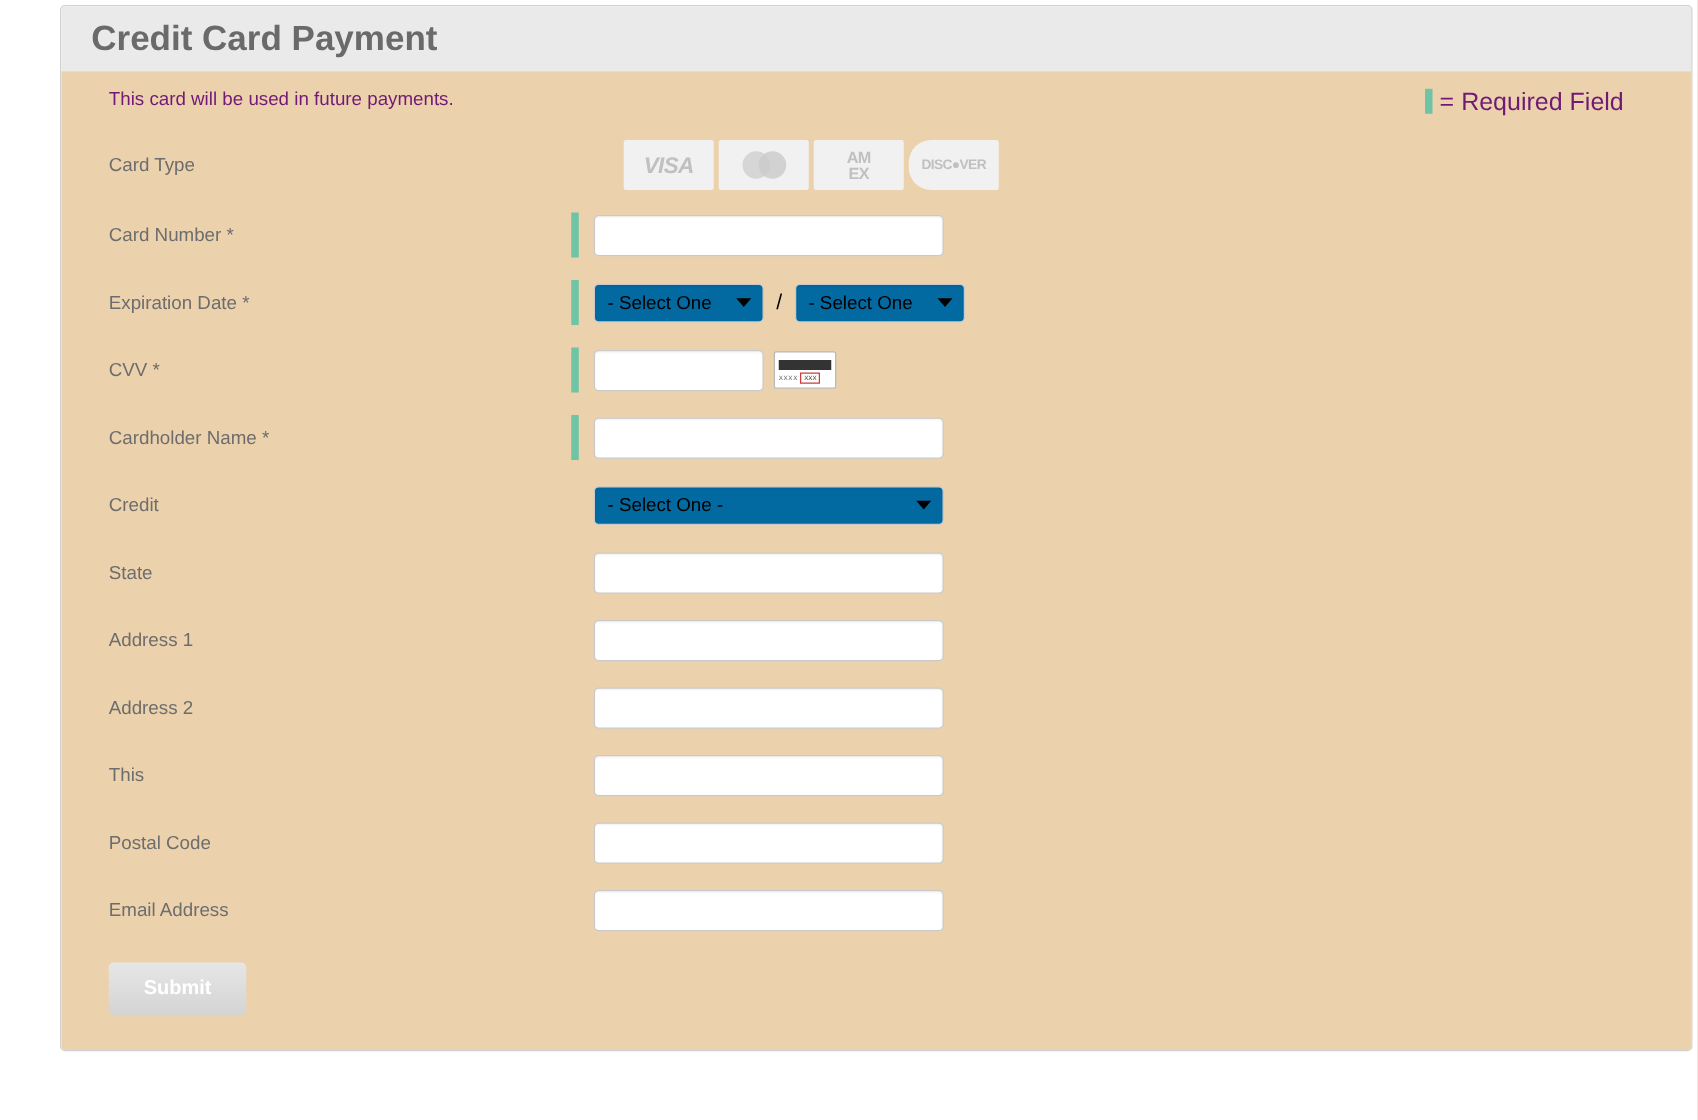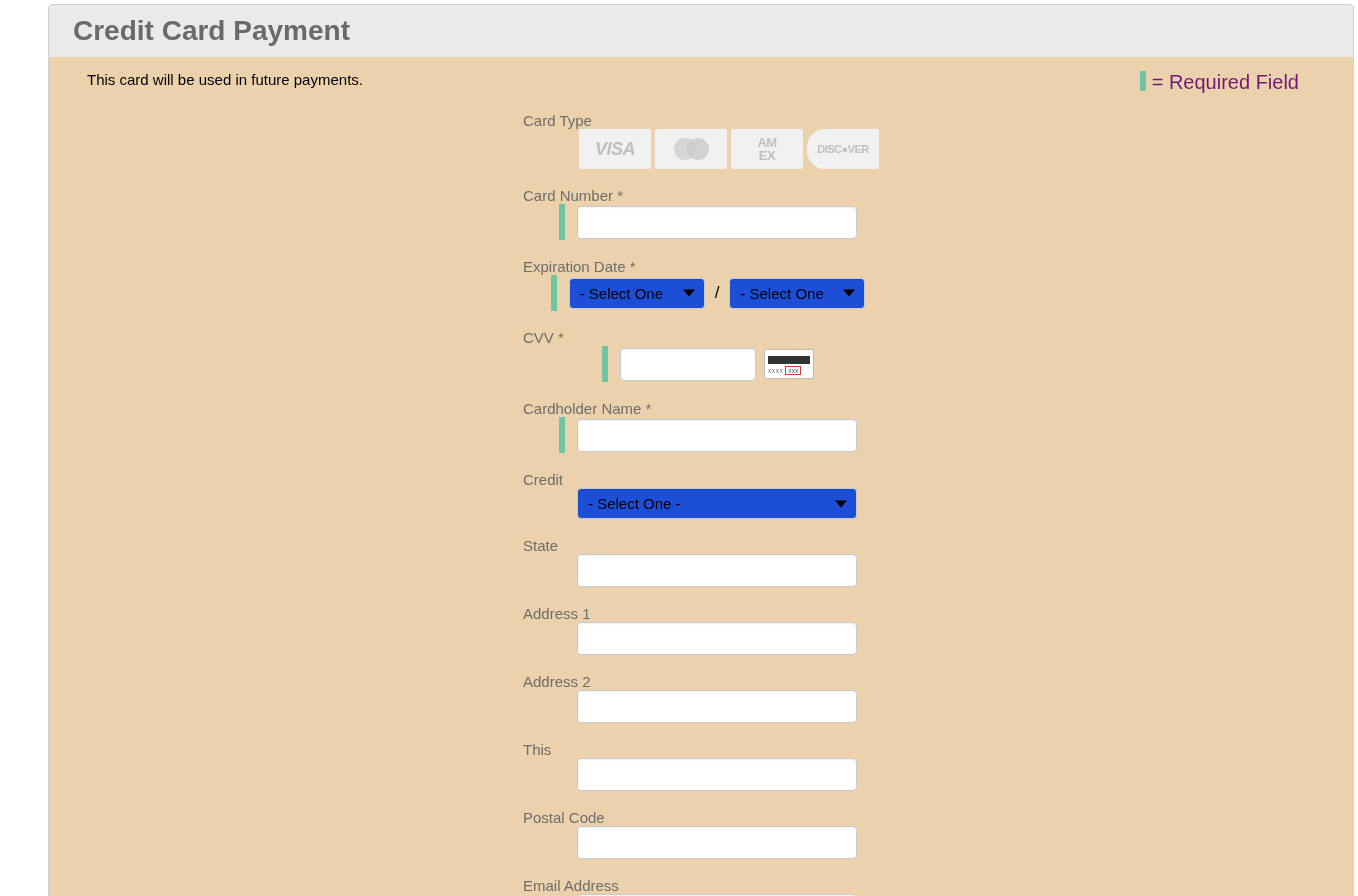--- a/index.html
+++ b/index.html
@@ -30,21 +30,21 @@
       padding: 14px 24px 28px 24px;
       position: relative;
     }
     .top-row {
       display: flex;
       justify-content: space-between;
       align-items: flex-start;
     }
     .intro-text {
       font-size: 15px;
-      color: #000000;
+      color: #701a75;
       margin: 0 0 18px 14px;
     }
     .required-legend {
       display: flex;
       align-items: flex-start;
       font-size: 20px;
       color: #701a75;
       gap: 6px;
       margin-right: 30px;
     }
@@ -56,21 +56,20 @@
     }
     .form-grid {
       display: block;
       padding-left: 14px;
     }
     .form-row {
       display: flex;
       align-items: center;
       margin-bottom: 18px;
       min-height: 36px;
-      flex-direction: column;
     }
     .form-row.first { margin-top: 6px; }
     .label-col {
       width: 370px;
       font-size: 15px;
       color: #6d6d6d;
       flex-shrink: 0;
     }
     .input-col {
       display: flex;
@@ -99,21 +98,21 @@
       background: #ffffff;
       box-shadow: inset 0 1px 2px rgba(0,0,0,0.06);
     }
     .w-wide { width: 280px; }
     .w-cvv { width: 136px; }
     select {
       border: 1px solid #c9c9c9;
       border-radius: 4px;
       padding: 6px 28px 6px 10px;
       font-size: 15px;
-      background: #1d4ed8;
+      background: #0369a1;
       appearance: none;
       -webkit-appearance: none;
       box-shadow: inset 0 1px 2px rgba(0,0,0,0.06);
     }
     .select-wrap {
       position: relative;
       display: inline-block;
     }
     .select-wrap::after {
       content: "";

